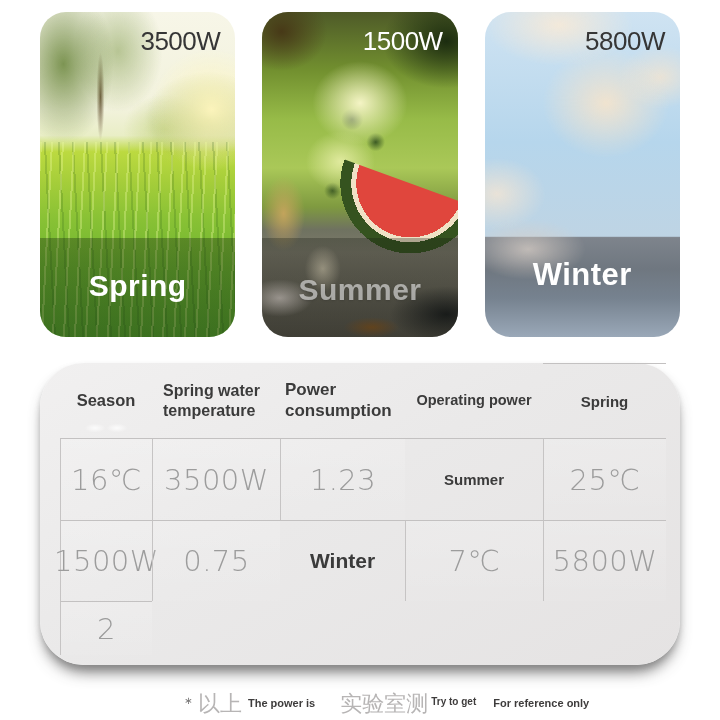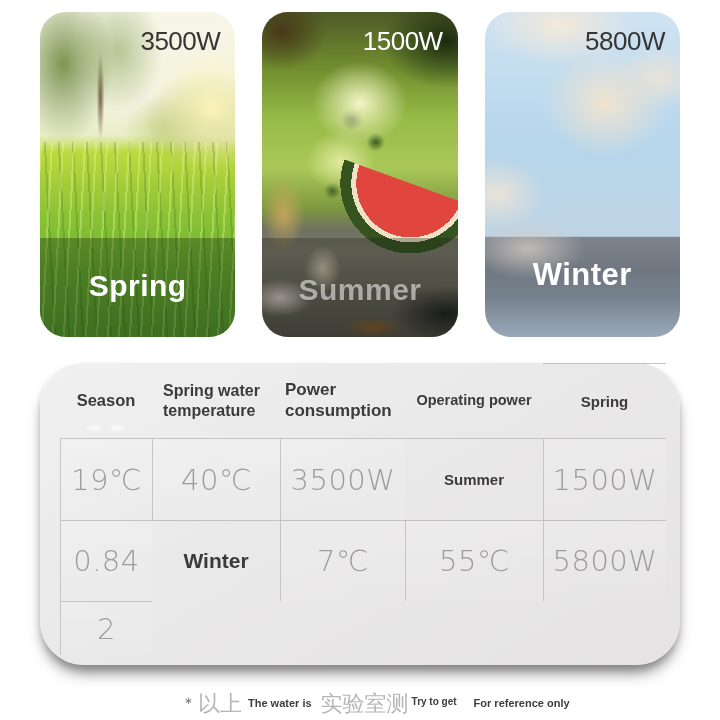--- a/index.html
+++ b/index.html
@@ -132,21 +132,21 @@
   }
 
   
   .footnote {
     position:absolute; left:181px; top:689px;
     display:flex; align-items:flex-start; white-space:nowrap;
   }
   .fn-star { font-size:15px; color:#6e6c6c; margin-top:5px; }
   .fn-cn   { font-size:22px; color:#b7b5b5; font-family:Liberation Sans, sans-serif; }
   .fn-cn-prefix { margin-left:2px; }
-  .fn-cn-mid    { margin-left:9px; }
+  .fn-cn-mid    { margin-left:25px; }
   .fn-en { font-size:11px; font-weight:700; color:#3e3c3c; }
   .fn-data { margin:8px 0 0 6px; }
   .fn-try  { margin:7px 0 0 3px; font-size:10px; }
   .fn-ref  { margin:8px 0 0 17px; font-size:11px; }
 </style>
 </head>
 <body>
 
 <div class="cards">
 
@@ -179,37 +179,37 @@
 
     <div class="cell h h-season">
       <span>Season</span>
       <span class="ghost"></span>
     </div>
     <div class="cell h h-left pad-initial">Spring water temperature</div>
     <div class="cell h h-consumption h-left pad-consumption">Power consumption</div>
     <div class="cell h h-operating">Operating power</div>
 
     <div class="cell lab row-line">Spring</div>
-    <div class="cell val row-line col-line">19℃</div>
-    <div class="cell val row-line col-line">40℃</div>
+    <div class="cell val row-line col-line">16℃</div>
     <div class="cell val row-line col-line">3500W</div>
+    <div class="cell val row-line col-line">1.23</div>
 
     <div class="cell lab row-line">Summer</div>
+    <div class="cell val row-line col-line">25℃</div>
     <div class="cell val row-line col-line">1500W</div>
-    <div class="cell val row-line col-line">0.84</div>
+    <div class="cell val row-line col-line">0.75</div>
 
     <div class="cell lab lab-winter row-line">Winter</div>
     <div class="cell val row-line col-line">7℃</div>
-    <div class="cell val row-line col-line">55℃</div>
     <div class="cell val row-line col-line">5800W</div>
     <div class="cell val row-line col-line">2</div>
 
   </div>
 </div>
 
 <div class="footnote">
   <span class="fn-star">＊</span>
   <span class="fn-cn fn-cn-prefix">以上</span>
-  <span class="fn-en fn-data">The water is</span>
+  <span class="fn-en fn-data">The power is</span>
   <span class="fn-cn fn-cn-mid">实验室测</span>
   <span class="fn-en fn-try">Try to get</span>
   <span class="fn-en fn-ref">For reference only</span>
 </div>
 
 </body></html>

